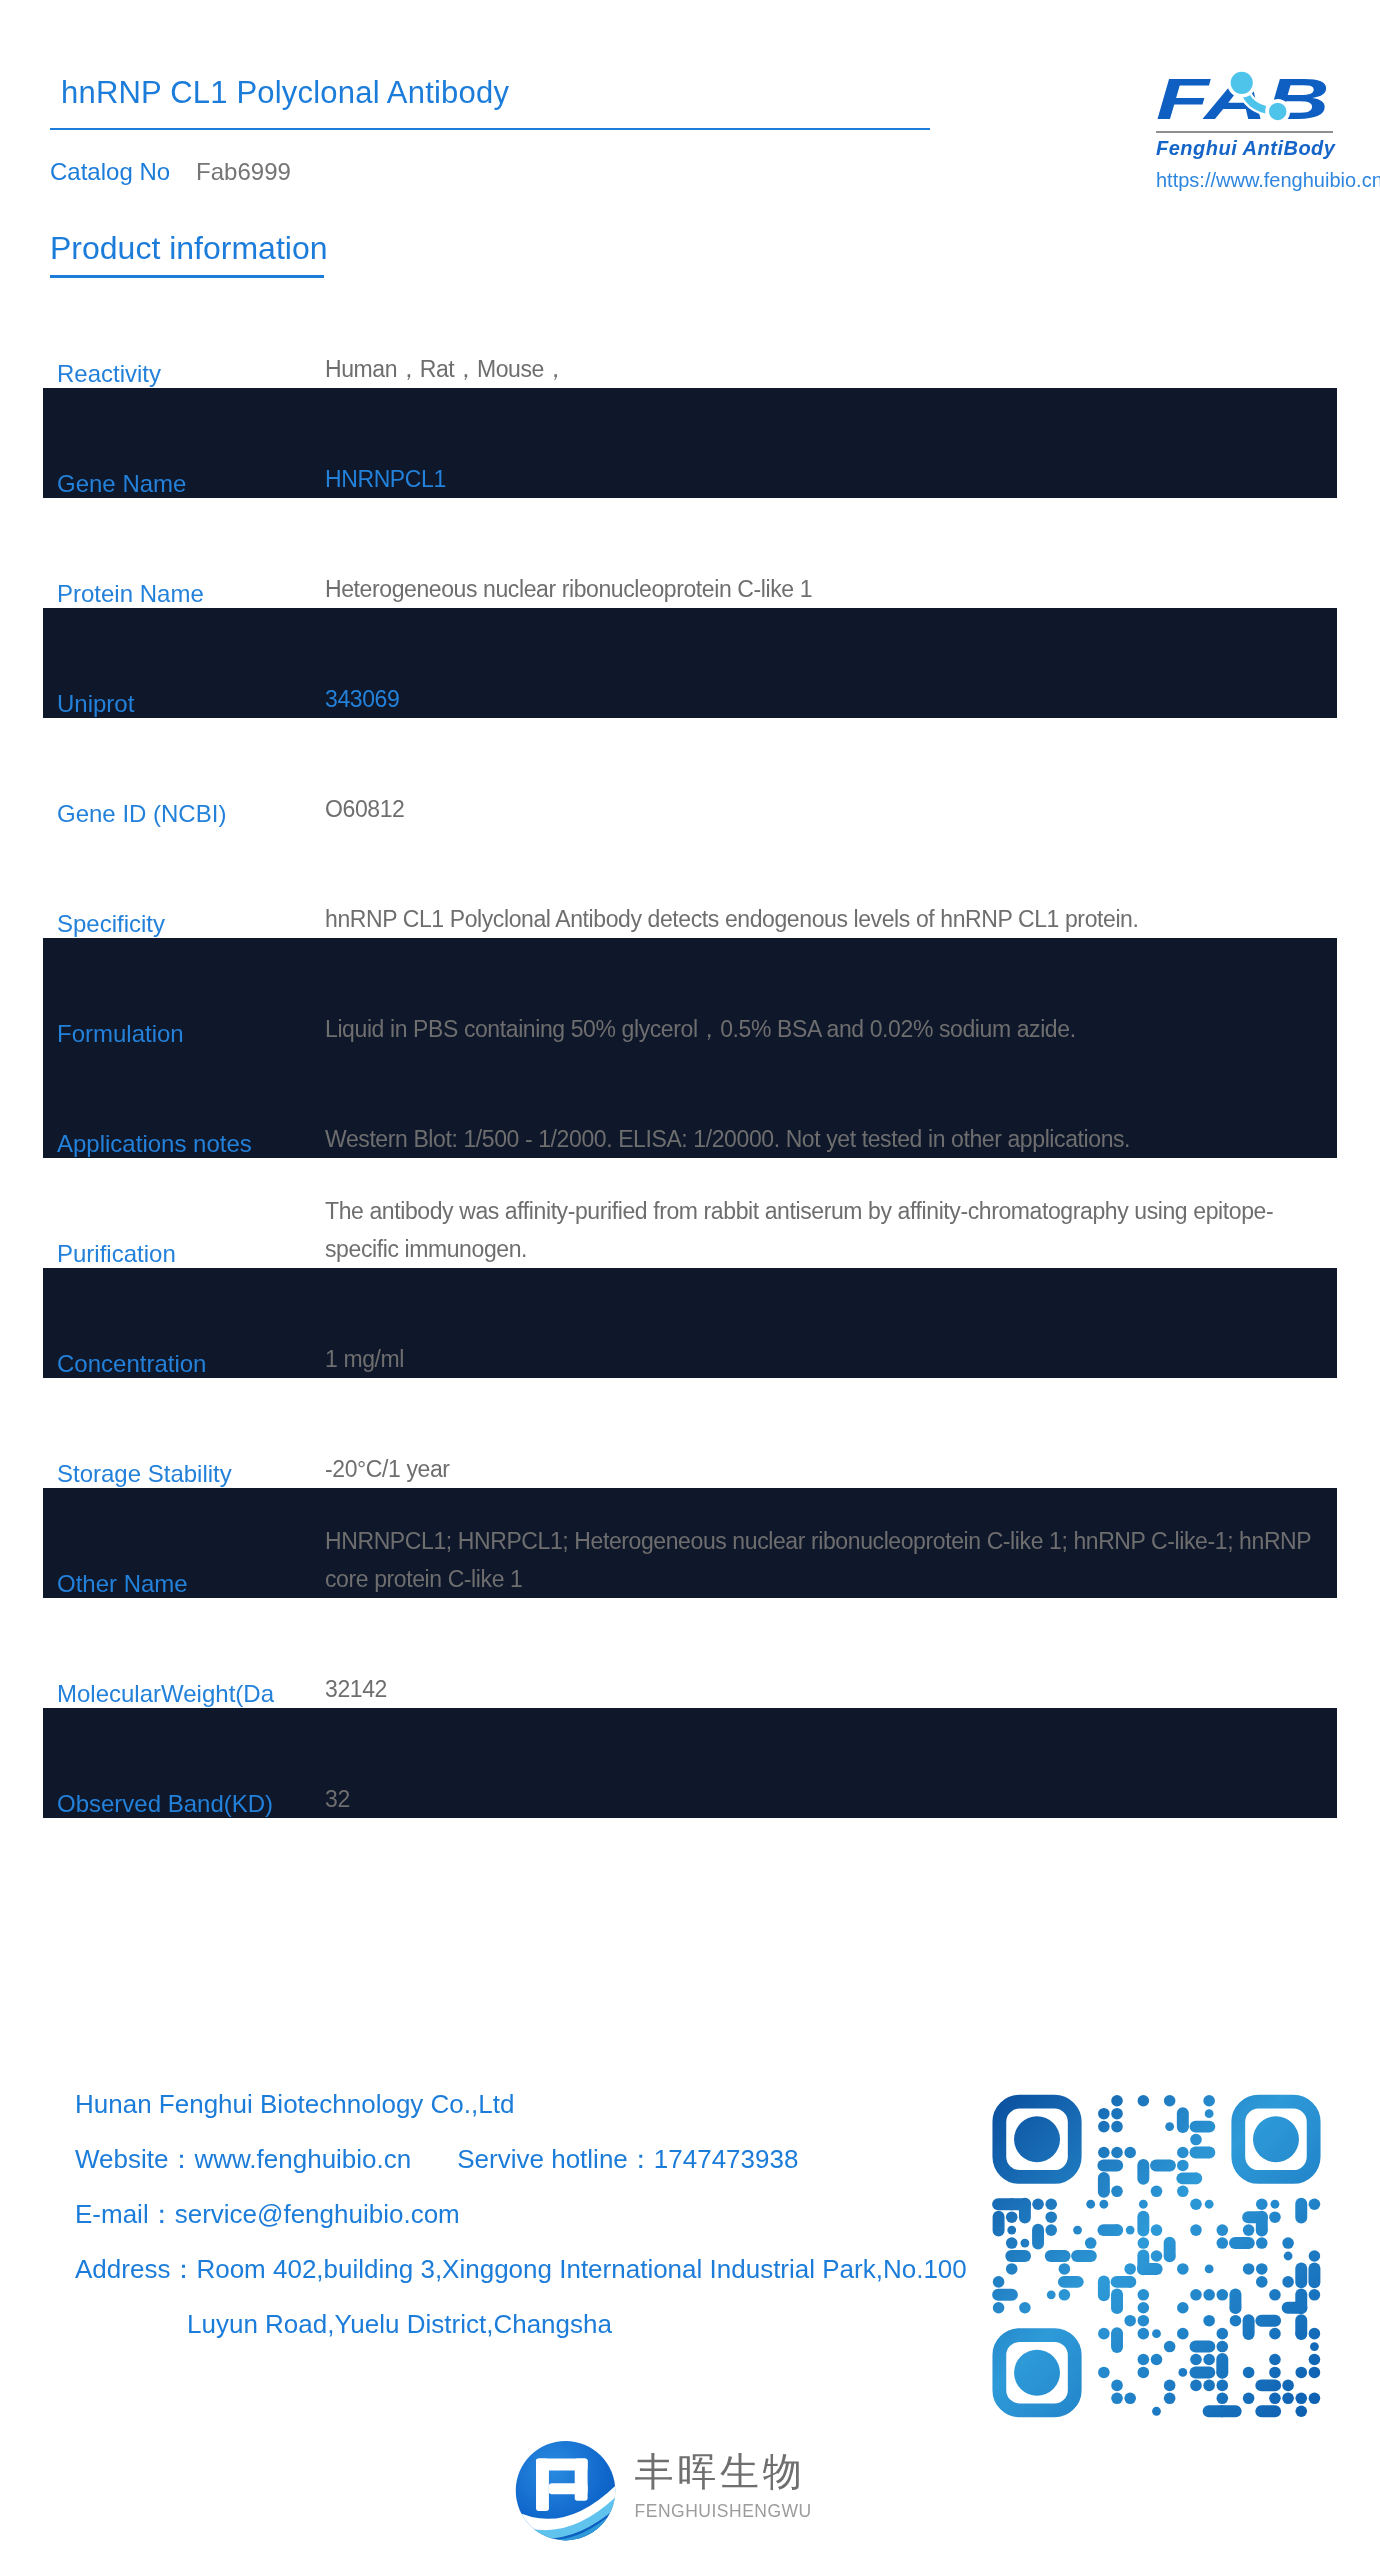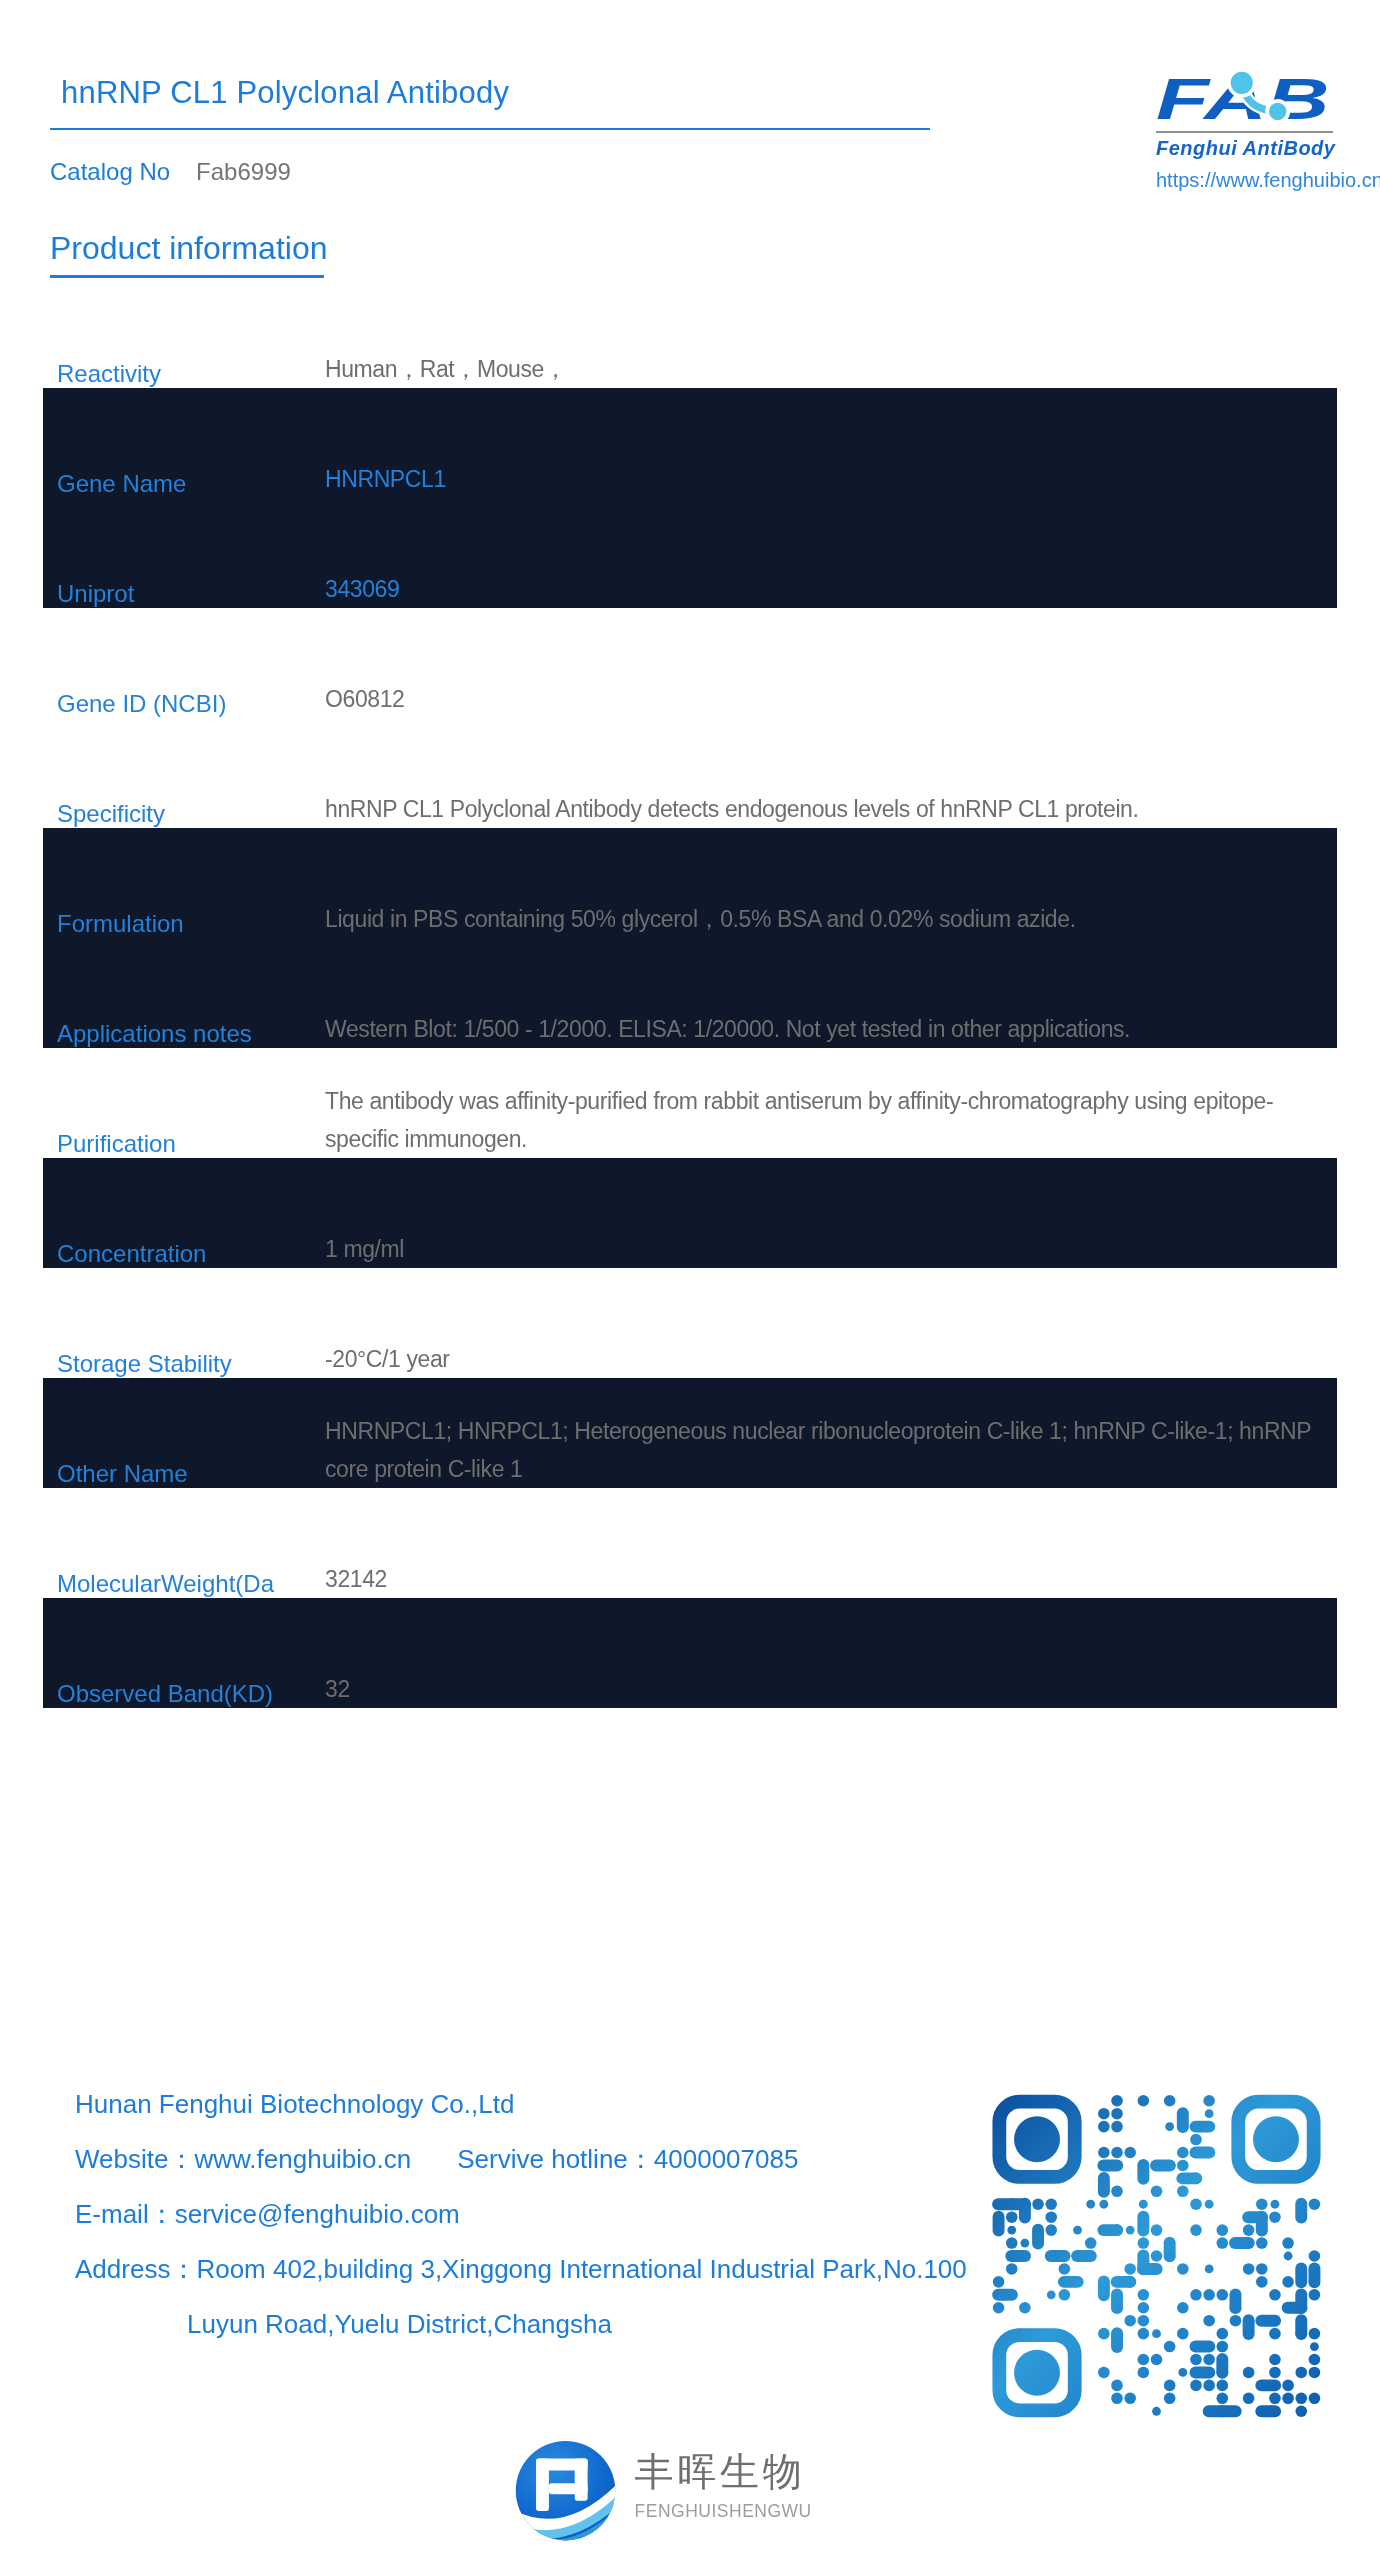--- a/index.html
+++ b/index.html
@@ -71,20 +71,24 @@
 
   <div class="info-table">
     <div class="info-row">
       <div class="cell-label">Reactivity</div>
       <div class="cell-value">Human，Rat，Mouse，</div>
     </div>
     <div class="info-row alt">
       <div class="cell-label">Gene Name</div>
       <div class="cell-value blue">HNRNPCL1</div>
     </div>
+    <div class="info-row">
+      <div class="cell-label">Protein Name</div>
+      <div class="cell-value">Heterogeneous nuclear ribonucleoprotein C-like 1</div>
+    </div>
     <div class="info-row alt">
       <div class="cell-label">Uniprot</div>
       <div class="cell-value blue">343069</div>
     </div>
     <div class="info-row">
       <div class="cell-label">Gene ID (NCBI)</div>
       <div class="cell-value">O60812</div>
     </div>
     <div class="info-row">
       <div class="cell-label">Specificity</div>
@@ -120,21 +124,21 @@
     </div>
     <div class="info-row alt">
       <div class="cell-label">Observed Band(KD)</div>
       <div class="cell-value">32</div>
     </div>
   </div>
 
   <div class="footer-info">
     <p class="fline">Hunan Fenghui Biotechnology Co.,Ltd</p>
     <p class="fline">
-      <span>Website：</span><span>www.fenghuibio.cn</span><span class="hotline-group"><span>Servive hotline：</span><span>4000007085</span></span>
+      <span>Website：</span><span>www.fenghuibio.cn</span><span class="hotline-group"><span>Servive hotline：</span><span>1747473938</span></span>
     </p>
     <p class="fline">
       <span>E-mail：</span><span>service@fenghuibio.com</span>
     </p>
     <p class="fline">
       <span>Address：</span><span>Room 402,building 3,Xinggong International Industrial Park,No.100</span>
     </p>
     <p class="fline addr2">Luyun Road,Yuelu District,Changsha</p>
   </div>
 

